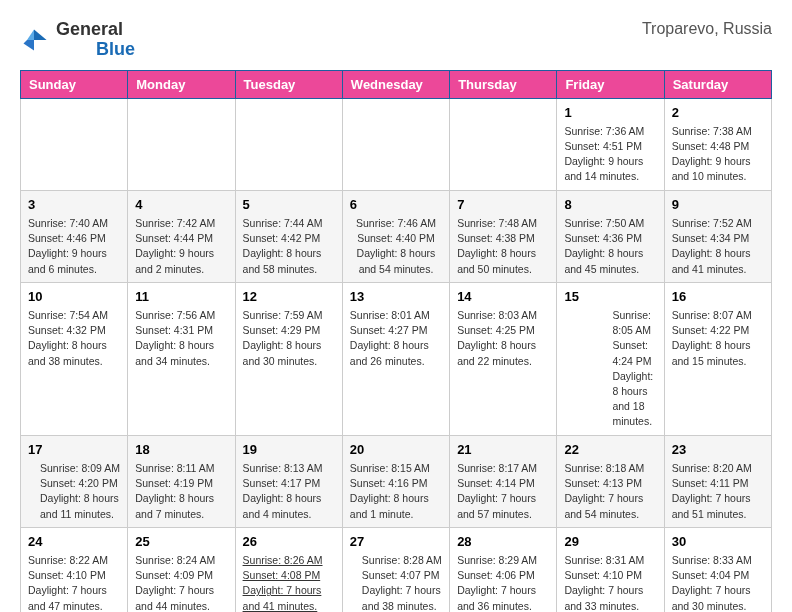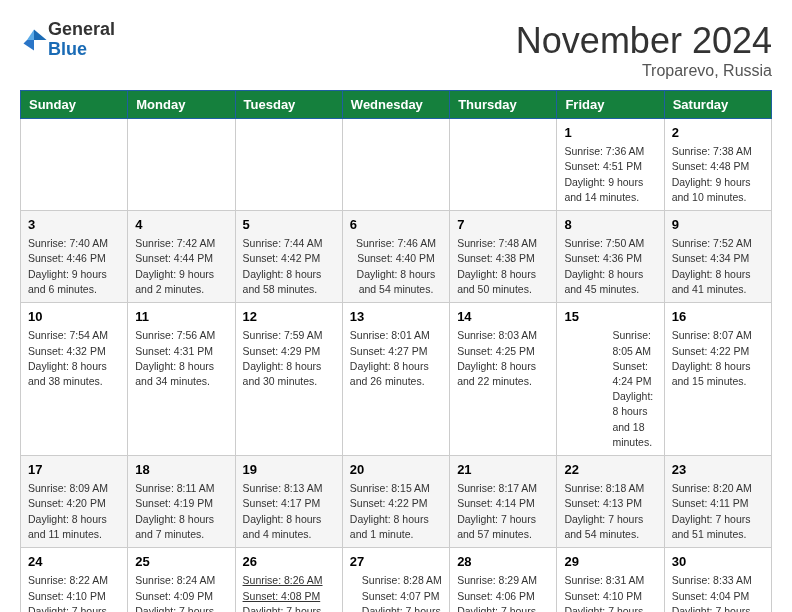--- a/index.html
+++ b/index.html
@@ -12,36 +12,37 @@
     }
     .header {
       display: flex;
       justify-content: space-between;
       align-items: flex-start;
       margin-bottom: 10px;
     }
     .logo {
       display: flex;
       align-items: center;
-      gap: 0;
+      gap: 8px;
     }
     .logo-text {
       display: flex;
       flex-direction: column;
       line-height: 1.1;
     }
     .logo-general {
       font-size: 18px;
       font-weight: bold;
       color: #333;
     }
     .logo-blue {
       font-size: 18px;
       font-weight: bold;
       color: #1a6bb5;
+      margin-left: 40px;
     }
     .logo-icon {
       width: 28px;
       height: 28px;
     }
     .title-block {
       text-align: right;
     }
     .month-title {
       font-size: 36px;
@@ -51,21 +52,21 @@
     .location {
       font-size: 16px;
       color: #555;
     }
     .calendar {
       width: 100%;
       border-collapse: collapse;
       border: 1px solid #ccc;
     }
     .calendar th {
-      background-color: #15803d;
+      background-color: #ec4899;
       color: white;
       text-align: left;
       padding: 6px 8px;
       font-size: 13px;
       border: 1px solid #1e5fa0;
     }
     .calendar td {
       vertical-align: top;
       padding: 5px 7px;
       border: 1px solid #ccc;
@@ -102,21 +103,20 @@
       <polygon points="20,5 38,20 20,20" fill="#1a6bb5"></polygon>
       <polygon points="20,5 20,20 10,20" fill="#5aaae8"></polygon>
       <polygon points="10,20 20,20 20,35 5,25" fill="#2a75c7"></polygon>
     </svg>
     <div class="logo-text">
       <span class="logo-general">General</span>
       <span class="logo-blue">Blue</span>
     </div>
   </div>
   <div class="title-block">
-    <div class="month-title">November 2024</div>
     <div class="location">Troparevo, Russia</div>
   </div>
 </div>
 
 <table class="calendar">
   <thead>
     <tr>
     <th>Sunday</th>
         <th>Monday</th>
         <th>Tuesday</th>
@@ -230,40 +230,40 @@
         <td>
           <span class="day-number">16</span>
           <div class="day-info" style="white-space: pre-line;">Sunrise: 8:07 AM
 Sunset: 4:22 PM
 Daylight: 8 hours and 15 minutes.</div>
         </td>
       </tr>
       <tr>
         <td>
           <span class="day-number">17</span>
-          <div class="day-info" style="white-space: pre-line;">Sunrise: 8:09 AM
+          <div class="day-info" style="white-space: pre-line; margin-left: 12px;">Sunrise: 8:09 AM
 Sunset: 4:20 PM
 Daylight: 8 hours and 11 minutes.</div>
         </td>
         <td>
           <span class="day-number">18</span>
           <div class="day-info" style="white-space: pre-line;">Sunrise: 8:11 AM
 Sunset: 4:19 PM
 Daylight: 8 hours and 7 minutes.</div>
         </td>
         <td>
           <span class="day-number">19</span>
           <div class="day-info" style="white-space: pre-line;">Sunrise: 8:13 AM
 Sunset: 4:17 PM
 Daylight: 8 hours and 4 minutes.</div>
         </td>
         <td>
           <span class="day-number">20</span>
           <div class="day-info" style="white-space: pre-line;">Sunrise: 8:15 AM
-Sunset: 4:22 PM
+Sunset: 4:16 PM
 Daylight: 8 hours and 1 minute.</div>
         </td>
         <td>
           <span class="day-number">21</span>
           <div class="day-info" style="white-space: pre-line;">Sunrise: 8:17 AM
 Sunset: 4:14 PM
 Daylight: 7 hours and 57 minutes.</div>
         </td>
         <td>
           <span class="day-number">22</span>

